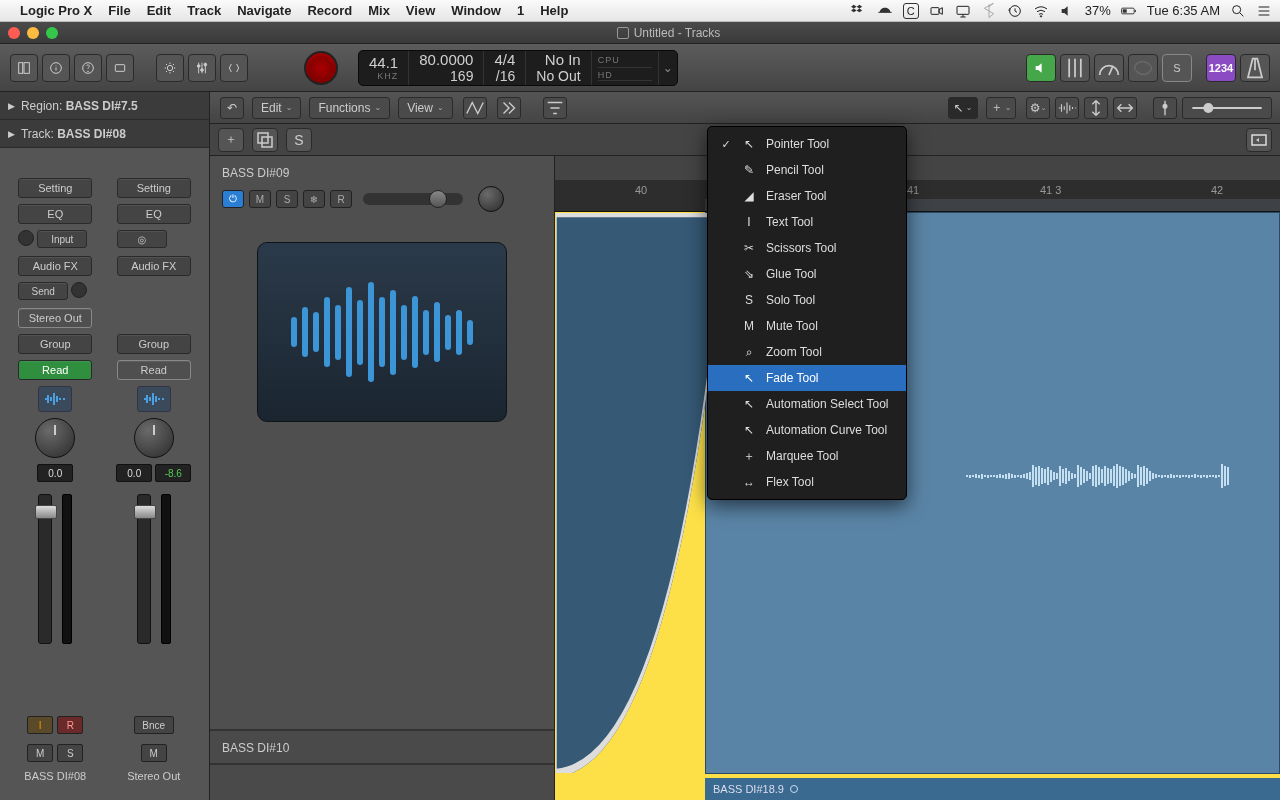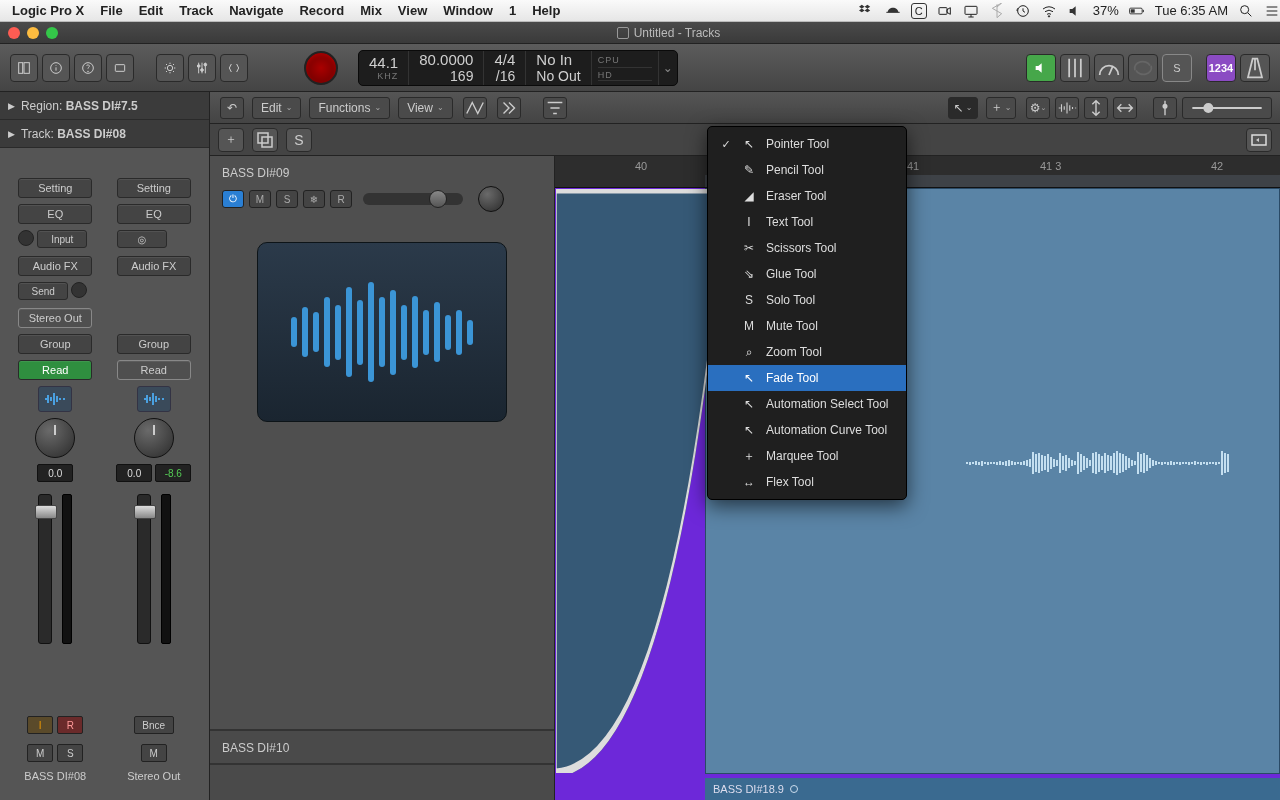--- a/index.html
+++ b/index.html
@@ -1,19 +1,19 @@
 <!DOCTYPE html>
 <html><head>
 <meta charset="utf-8">
 <style>
 * { box-sizing: border-box; margin: 0; padding: 0; font-family: -apple-system, "Helvetica Neue", Arial, sans-serif; }
 body { width: 1280px; height: 800px; overflow: hidden; background: #1e1e1e; color: #ddd; font-size: 12px; }
 
 
-.menubar { height: 22px; background: linear-gradient(#fafafa,#e6e6e6); display: flex; align-items: center; padding: 0 0; color: #222; font-size: 13px; border-bottom: 1px solid #bbb; }
+.menubar { height: 22px; background: linear-gradient(#fafafa,#e6e6e6); display: flex; align-items: center; padding: 0 8px; color: #222; font-size: 13px; border-bottom: 1px solid #bbb; }
 .menubar .apple { font-size: 15px; margin-right: 12px; }
 .menubar .mi { margin-right: 16px; font-weight: 700; }
 .menubar .mi.bold { font-weight: 600; }
 .menubar .spacer { flex: 1; }
 .menubar .ri { margin-left: 10px; font-size: 13px; display: inline-flex; align-items: center; }
 .menubar .ri svg { width: 16px; height: 16px; }
 
 
 .titlebar { height: 22px; background: linear-gradient(#4a4a4a,#3a3a3a); display: flex; align-items: center; padding: 0 8px; border-bottom: 1px solid #222; }
 .tl-dot { width: 12px; height: 12px; border-radius: 50%; margin-right: 7px; }
@@ -86,21 +86,21 @@
 .th-ctrls { display:flex; gap:5px; align-items:center; }
 .cbtn { width:22px; height:18px; background:#444; border:1px solid #222; border-radius:3px; color:#aaa; font-size:10px; display:flex; align-items:center; justify-content:center; }
 .cbtn.on { background:#2a7fd4; color:#fff; }
 .th-slider { width:100px; height:12px; background:#333; border-radius:6px; position:relative; margin-left:6px; }
 .th-slider .thumb { position:absolute; width:18px; height:18px; background:linear-gradient(#888,#555); border:1px solid #222; border-radius:50%; top:-3px; left:66%; }
 .th-knob { width:26px; height:26px; border-radius:50%; background: radial-gradient(circle at 35% 30%, #6a6a6a, #2b2b2b); border:1px solid #111; margin-left:10px; }
 .track-art { width: 250px; height: 180px; background: linear-gradient(#2b3a4a,#1a2530); border: 1px solid #0d1418; border-radius: 10px; margin: 30px auto 0; display:flex; align-items:center; justify-content:center; }
 .wavbars { display:flex; align-items:center; gap:5px; height:100px; }
 .wavbars span { width:6px; background:#3b95d6; border-radius:3px; }
 
-.timeline { flex:1; background:#6d28d9; position:relative; overflow:hidden; }
+.timeline { flex:1; background:#fde047; position:relative; overflow:hidden;margin-top:24px; }
 .ruler { height:32px; background:#2d2d2d; border-bottom:1px solid #111; position:relative; }
 .ruler .tick { position:absolute; top:4px; color:#999; font-size:11px; }
 .ruler-bar { position:absolute; bottom:0; height:12px; background:rgba(160,190,220,.15); right:0; left:150px; }
 .region { position:absolute; top:32px; bottom:26px; left:150px; right:0; background:#5a84a6; border:1px solid #2a4a66; }
 .region .wave { position:absolute; left:260px; right:0; top:47%; height:28px; display:flex; align-items:center; transform:translateY(-50%); }
 .region .wave span { width:2px; background:#c4dff0; margin-right:1px; }
 .region-label { position:absolute; bottom:0; left:150px; right:0; height:22px; background:#3a6a90; color:#dde; font-size:11px; padding:3px 8px; display:flex; align-items:center; gap:6px; }
 .region-label .dot { width:8px; height:8px; border:1px solid #cde; border-radius:50%; }
 
 
@@ -262,21 +262,21 @@
       </div>
     <div class="lcd-col">
         <div class="lcd-big">80.0000</div>
         <div class="lcd-big" style="font-size:14px">169</div>
       </div>
     <div class="lcd-col">
         <div class="lcd-big">4/4</div>
         <div class="lcd-big" style="font-size:14px">/16</div>
       </div>
     <div class="lcd-col" style="text-align:left;">
-        <div class="lcd-big" style="text-align:left;">No In</div>
+        <div class="lcd-big" style="text-align:right;">No In</div>
         <div class="lcd-big" style="text-align:left;font-size:14px">No Out</div>
       </div>
     <div class="lcd-col meters">
         <div class="lcd-small" style="text-align:left">CPU</div>
         <div style="width:54px;height:4px;background:#333;margin:2px 0;"></div>
         <div class="lcd-small" style="text-align:left">HD</div>
         <div style="width:54px;height:4px;background:#333;"></div>
       </div>
     <div class="lcd-arrow">⌄</div>
   </div>

